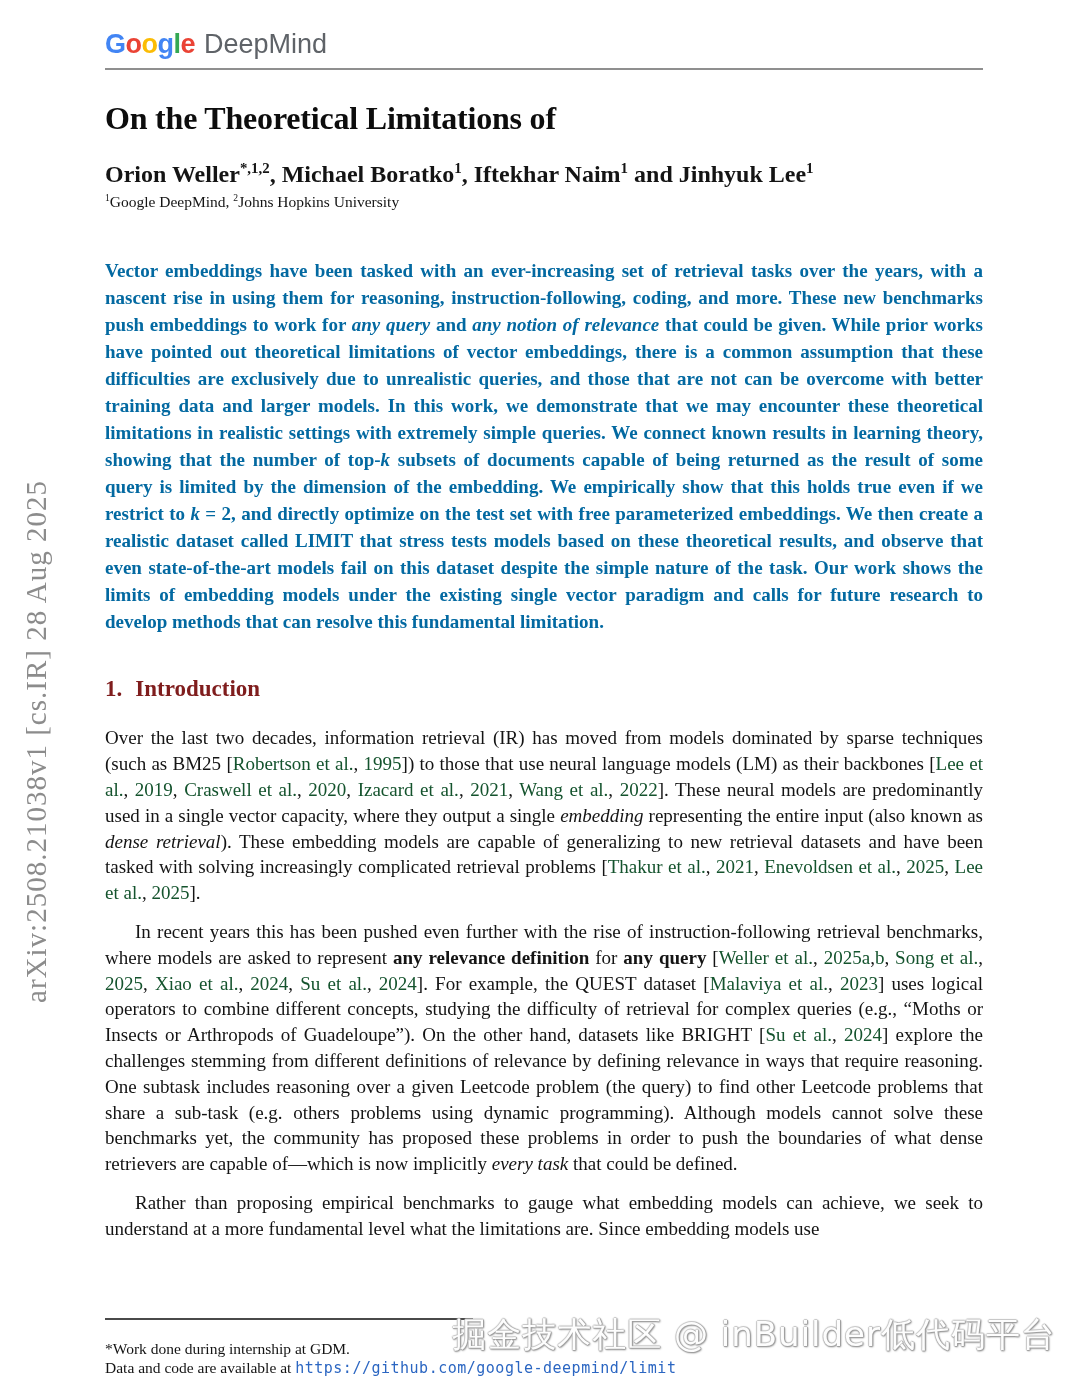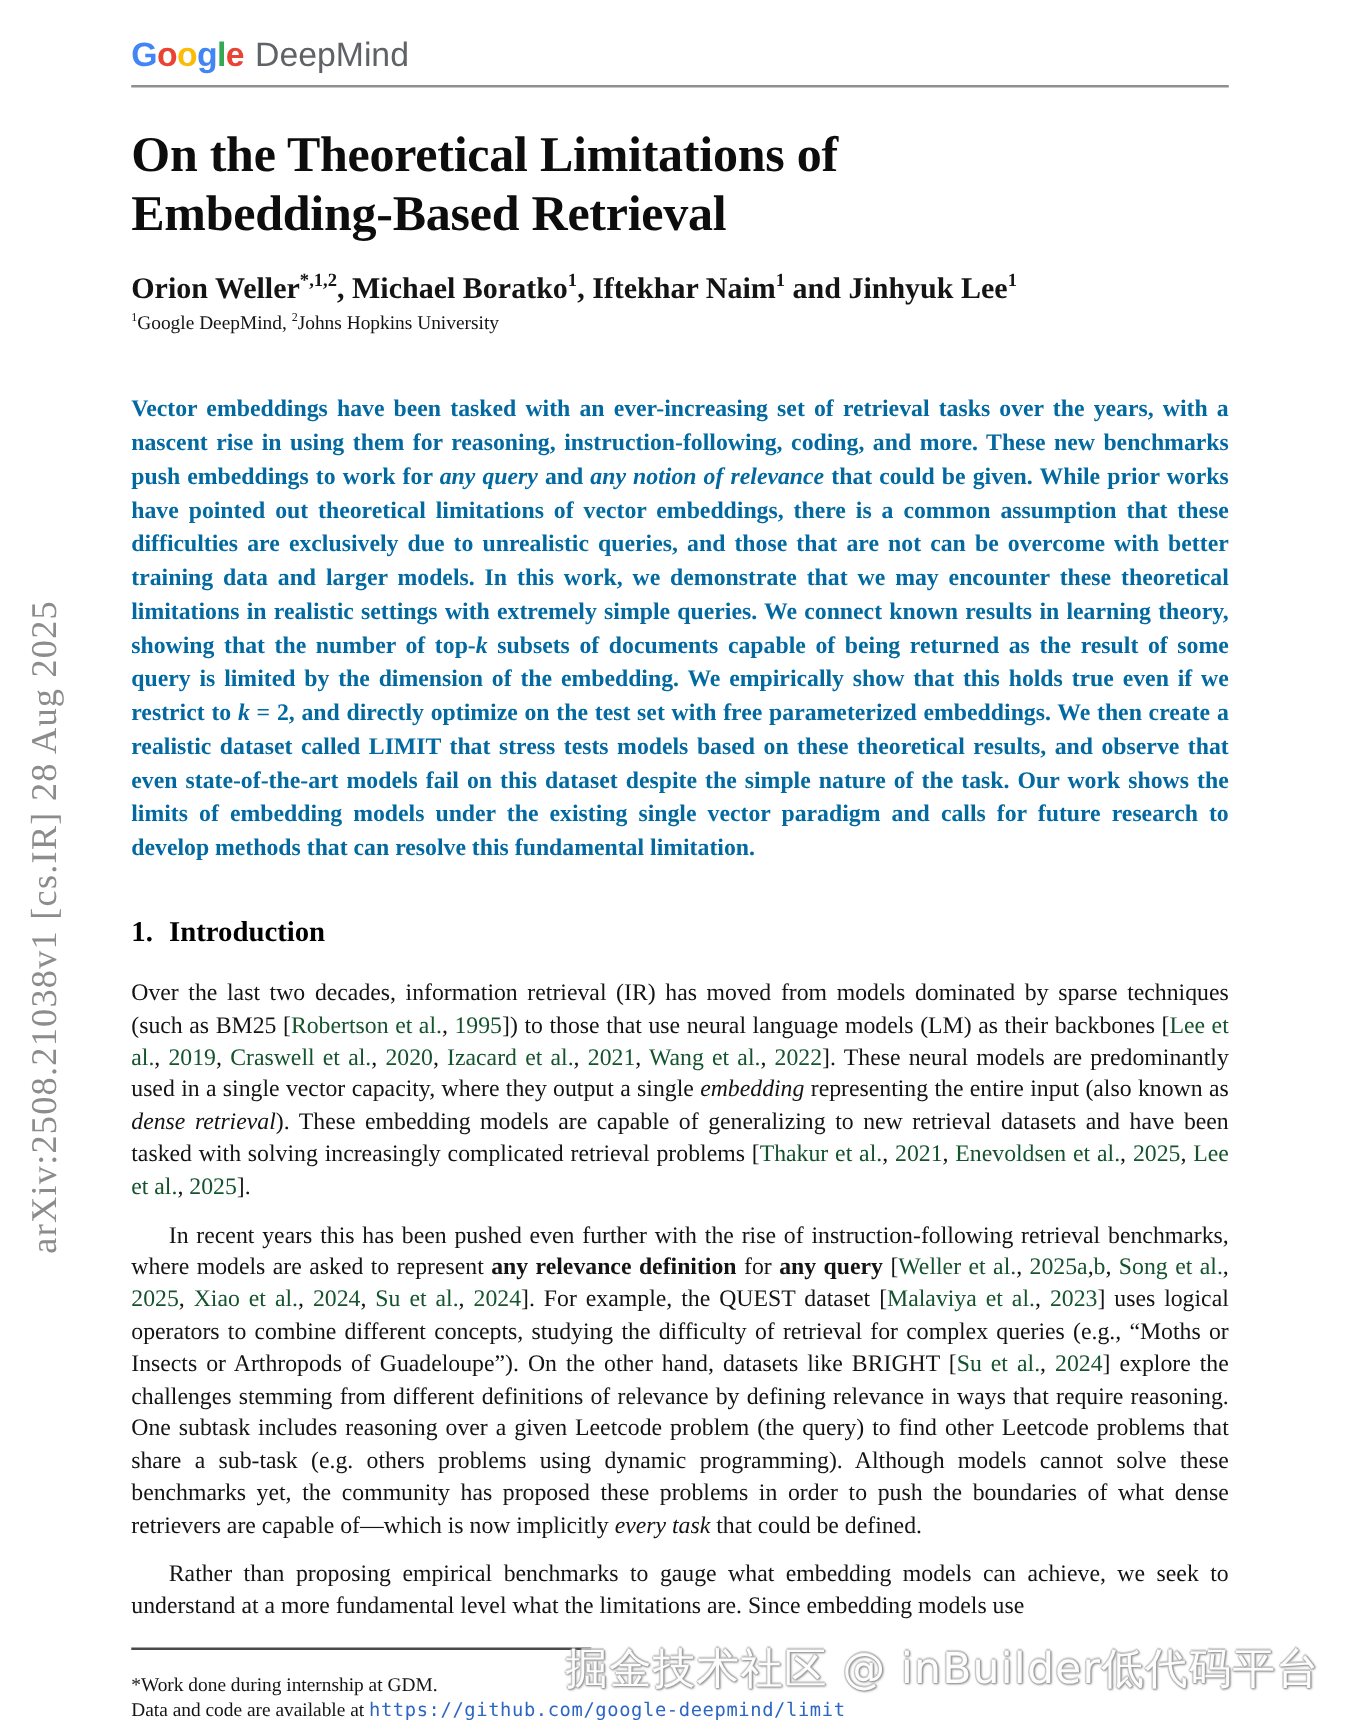--- a/index.html
+++ b/index.html
@@ -20,25 +20,25 @@
     color: #8c8c8c; font-size: 29px; white-space: nowrap;
     letter-spacing: 1px; margin-top: 100px;
     font-family: "Liberation Serif", serif;
   }
   
   .content { position: absolute; left: 105px; top: 0; width: 878px; }
   .logo { margin-top: 30px; font-family: "Liberation Sans", sans-serif; font-size: 27px; line-height: 1.1; }
   .logo-google { font-weight: 600; letter-spacing: -0.5px; }
   .logo-deepmind { color: #5f6368; margin-left: 9px; font-weight: 400; text-align: right; }
   .header-rule { margin-top: 8px; height: 2px; background: #8f8f8f; }
-  .title { margin-top: 30px; font-size: 40px; font-weight: 700; line-height: 1.18; color: #0d0d0d; letter-spacing: -0.2px; }
+  .title { margin-top: 30px; font-size: 32px; font-weight: 700; line-height: 1.18; color: #0d0d0d; letter-spacing: -0.2px; }
   .authors { margin-top: 24px; font-size: 24px; font-weight: 700; }
   .affils { margin-top: 5px; font-size: 15.5px; font-weight: 400; }
   .abstract { margin-top: 46px; font-size: 19px; font-weight: 700; line-height: 27px; text-align: justify; color: #0369a1; }
-  .section-heading { margin-top: 41px; font-size: 23px; font-weight: 700; color: #000000; }
+  .section-heading { margin-top: 41px; font-size: 23px; font-weight: 700; color: #7f1d1d; }
   .section-number { margin-right: 13px; }
   .para { font-size: 19px; line-height: 25.8px; text-align: justify; }
   .p1 { margin-top: 23px; }
   .p2 { margin-top: 13px; text-indent: 30px; }
   .p3 { margin-top: 13px; text-indent: 30px; }
   
   .footnote { position: absolute; left: 105px; top: 1318px; width: 878px; }
   .footnote-rule { width: 368px; height: 2px; background: #4a4a4a; }
   .footnote-line1 { margin-top: 20px; font-size: 15.5px; }
   .footnote-line2 { margin-top: 1px; font-size: 15.5px; }
@@ -69,21 +69,20 @@
   <div class="content">
 
     <div class="logo">
       <span class="logo-google"><span style="color: rgb(66, 133, 244);">G</span><span style="color: rgb(234, 67, 53);">o</span><span style="color: rgb(251, 188, 5);">o</span><span style="color: rgb(66, 133, 244);">g</span><span style="color: rgb(52, 168, 83);">l</span><span style="color: rgb(234, 67, 53);">e</span></span><span class="logo-deepmind">DeepMind</span>
     </div>
 
     <div class="header-rule"></div>
 
     <h1 class="title">
       <div>On the Theoretical Limitations of</div>
-      <div>Embedding-Based Retrieval</div>
     </h1>
 
     <div class="authors"><span>Orion Weller</span><span class="rt-sup">*,1,2</span><span>, Michael Boratko</span><span class="rt-sup">1</span><span>, Iftekhar Naim</span><span class="rt-sup">1</span><span> and Jinhyuk Lee</span><span class="rt-sup">1</span></div>
     <div class="affils"><span class="rt-sup">1</span><span>Google DeepMind, </span><span class="rt-sup">2</span><span>Johns Hopkins University</span></div>
 
     <div class="abstract"><span>Vector embeddings have been tasked with an ever-increasing set of retrieval tasks over the years, with a nascent rise in using them for reasoning, instruction-following, coding, and more. These new benchmarks push embeddings to work for </span><span class="rt-i">any query</span><span> and </span><span class="rt-i">any notion of relevance</span><span> that could be given. While prior works have pointed out theoretical limitations of vector embeddings, there is a common assumption that these difficulties are exclusively due to unrealistic queries, and those that are not can be overcome with better training data and larger models. In this work, we demonstrate that we may encounter these theoretical limitations in realistic settings with extremely simple queries. We connect known results in learning theory, showing that the number of top-</span><span class="rt-i">k</span><span> subsets of documents capable of being returned as the result of some query is limited by the dimension of the embedding. We empirically show that this holds true even if we restrict to </span><span class="rt-i">k</span><span> = 2, and directly optimize on the test set with free parameterized embeddings. We then create a realistic dataset called LIMIT that stress tests models based on these theoretical results, and observe that even state-of-the-art models fail on this dataset despite the simple nature of the task. Our work shows the limits of embedding models under the existing single vector paradigm and calls for future research to develop methods that can resolve this fundamental limitation.</span></div>
 
     <h2 class="section-heading">
       <span class="section-number">1.</span><span>Introduction</span>
     </h2>

